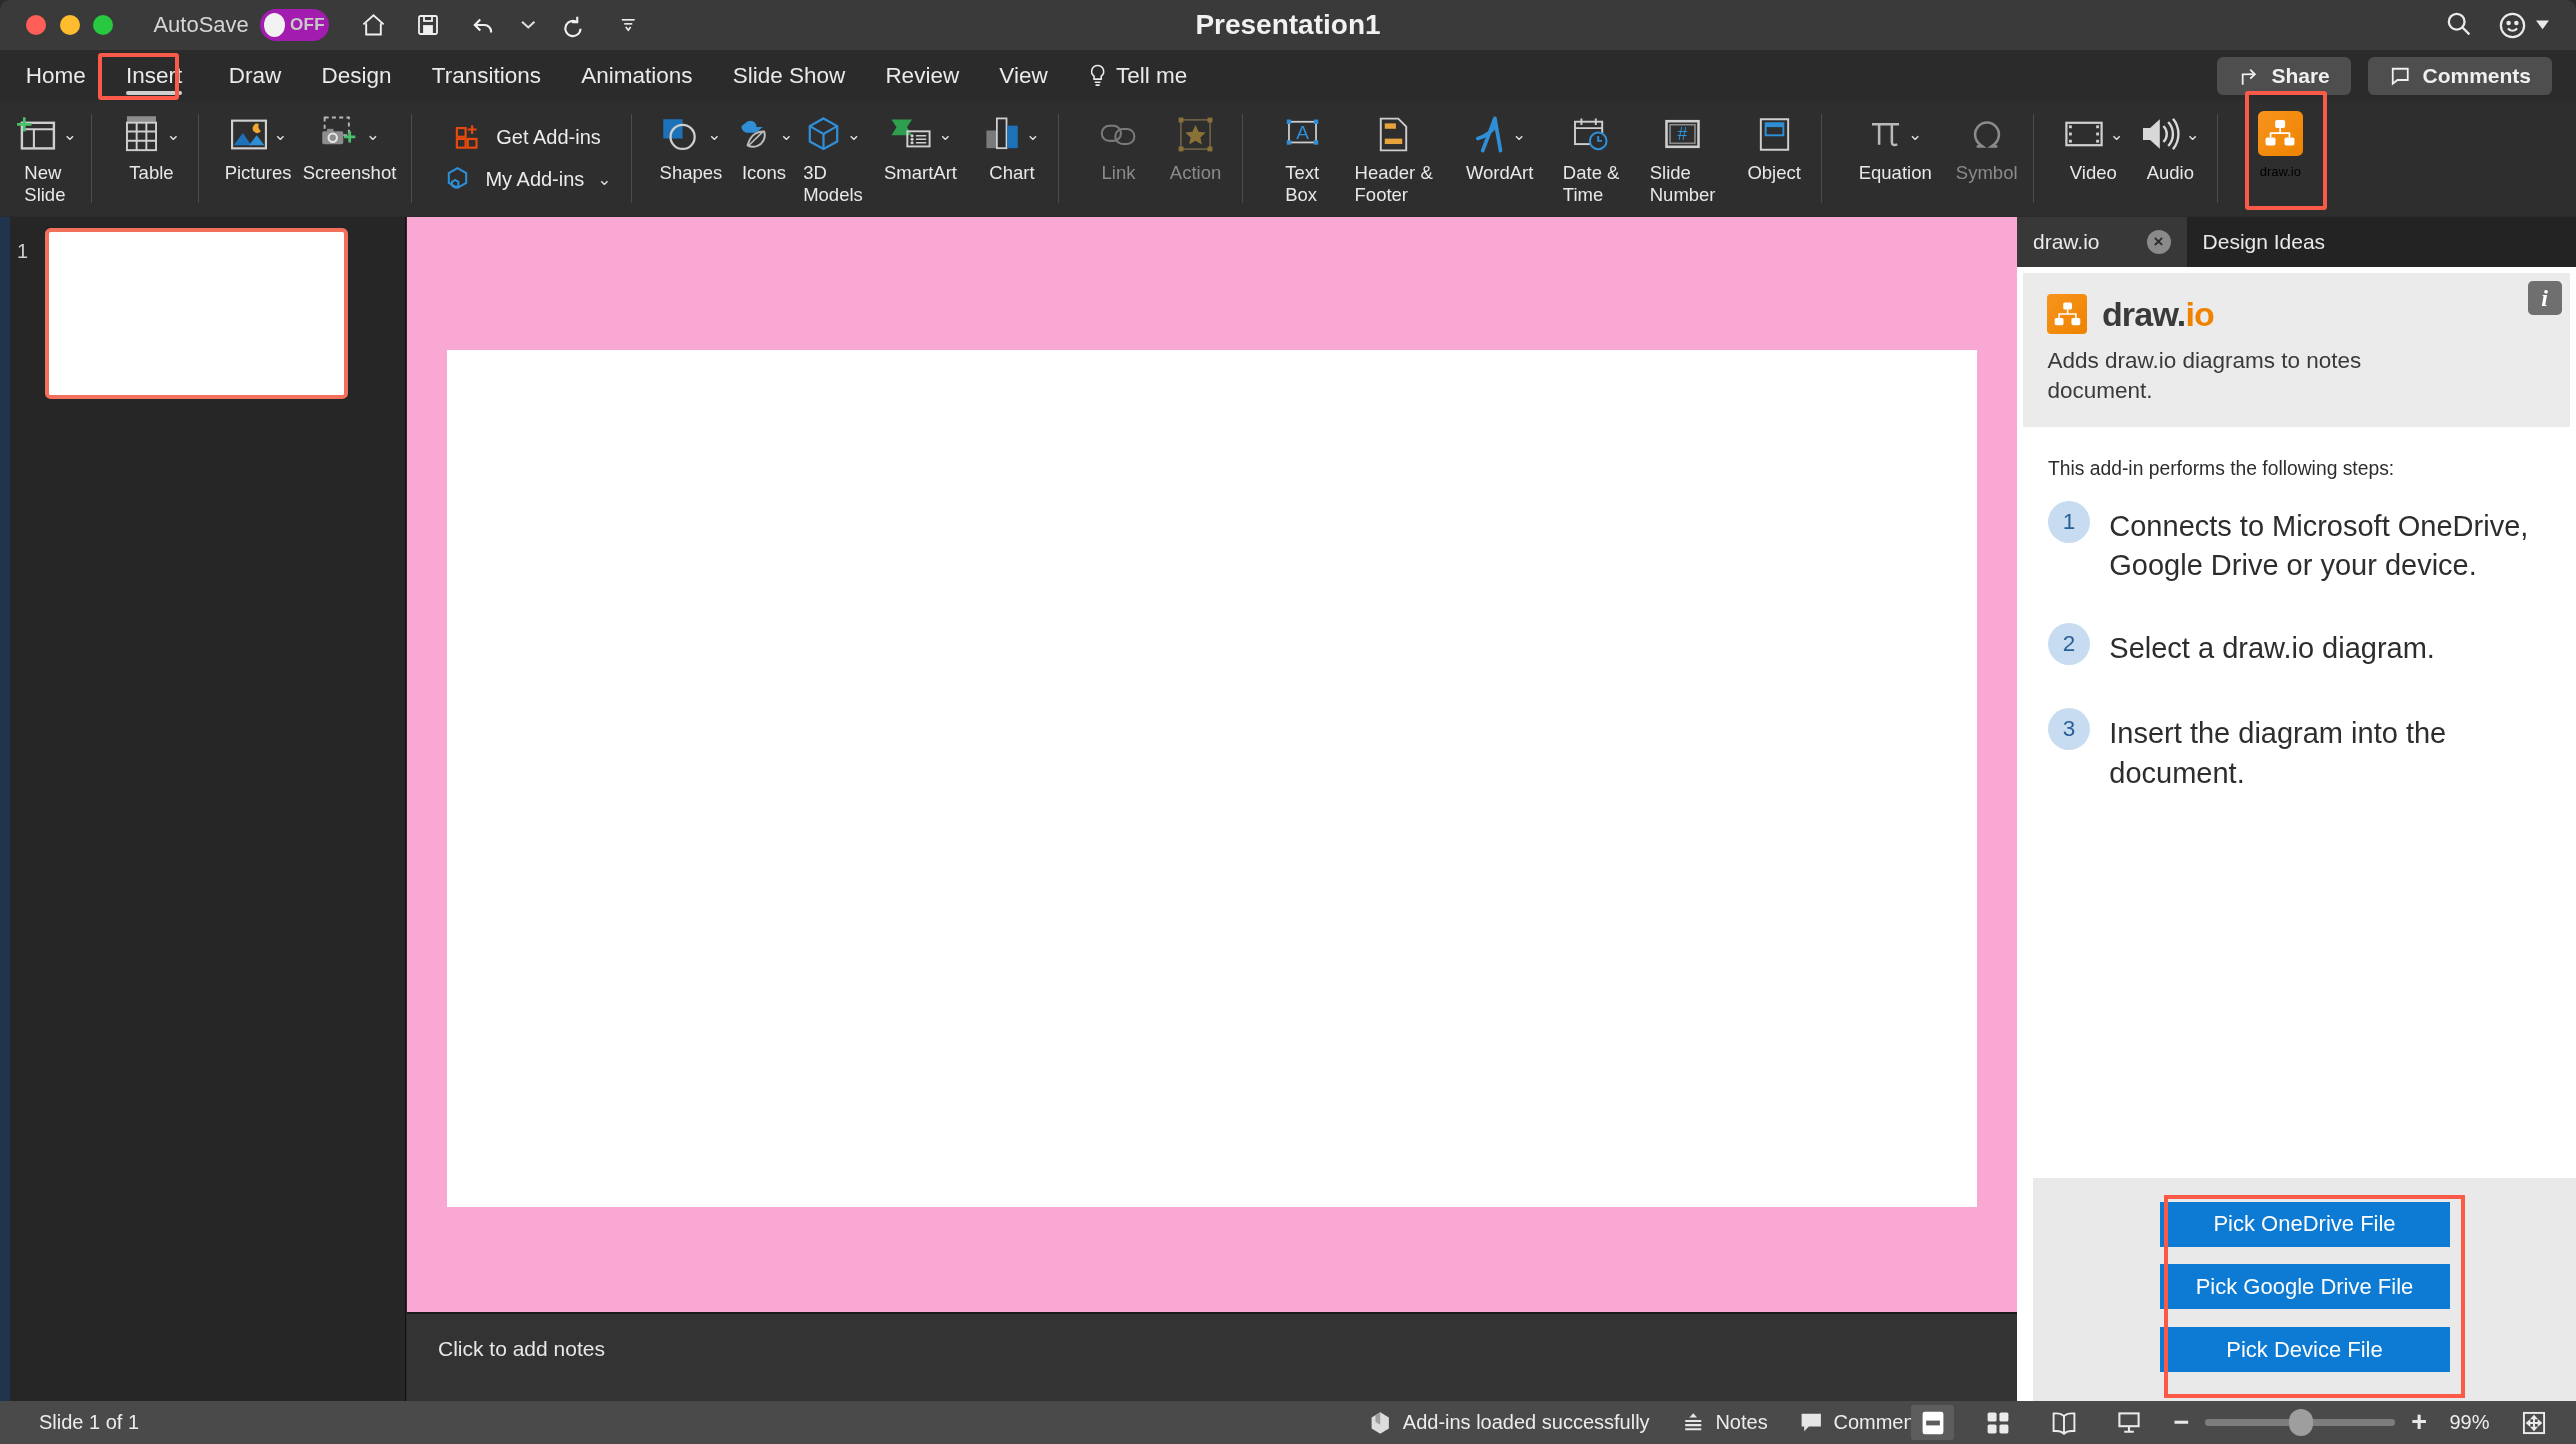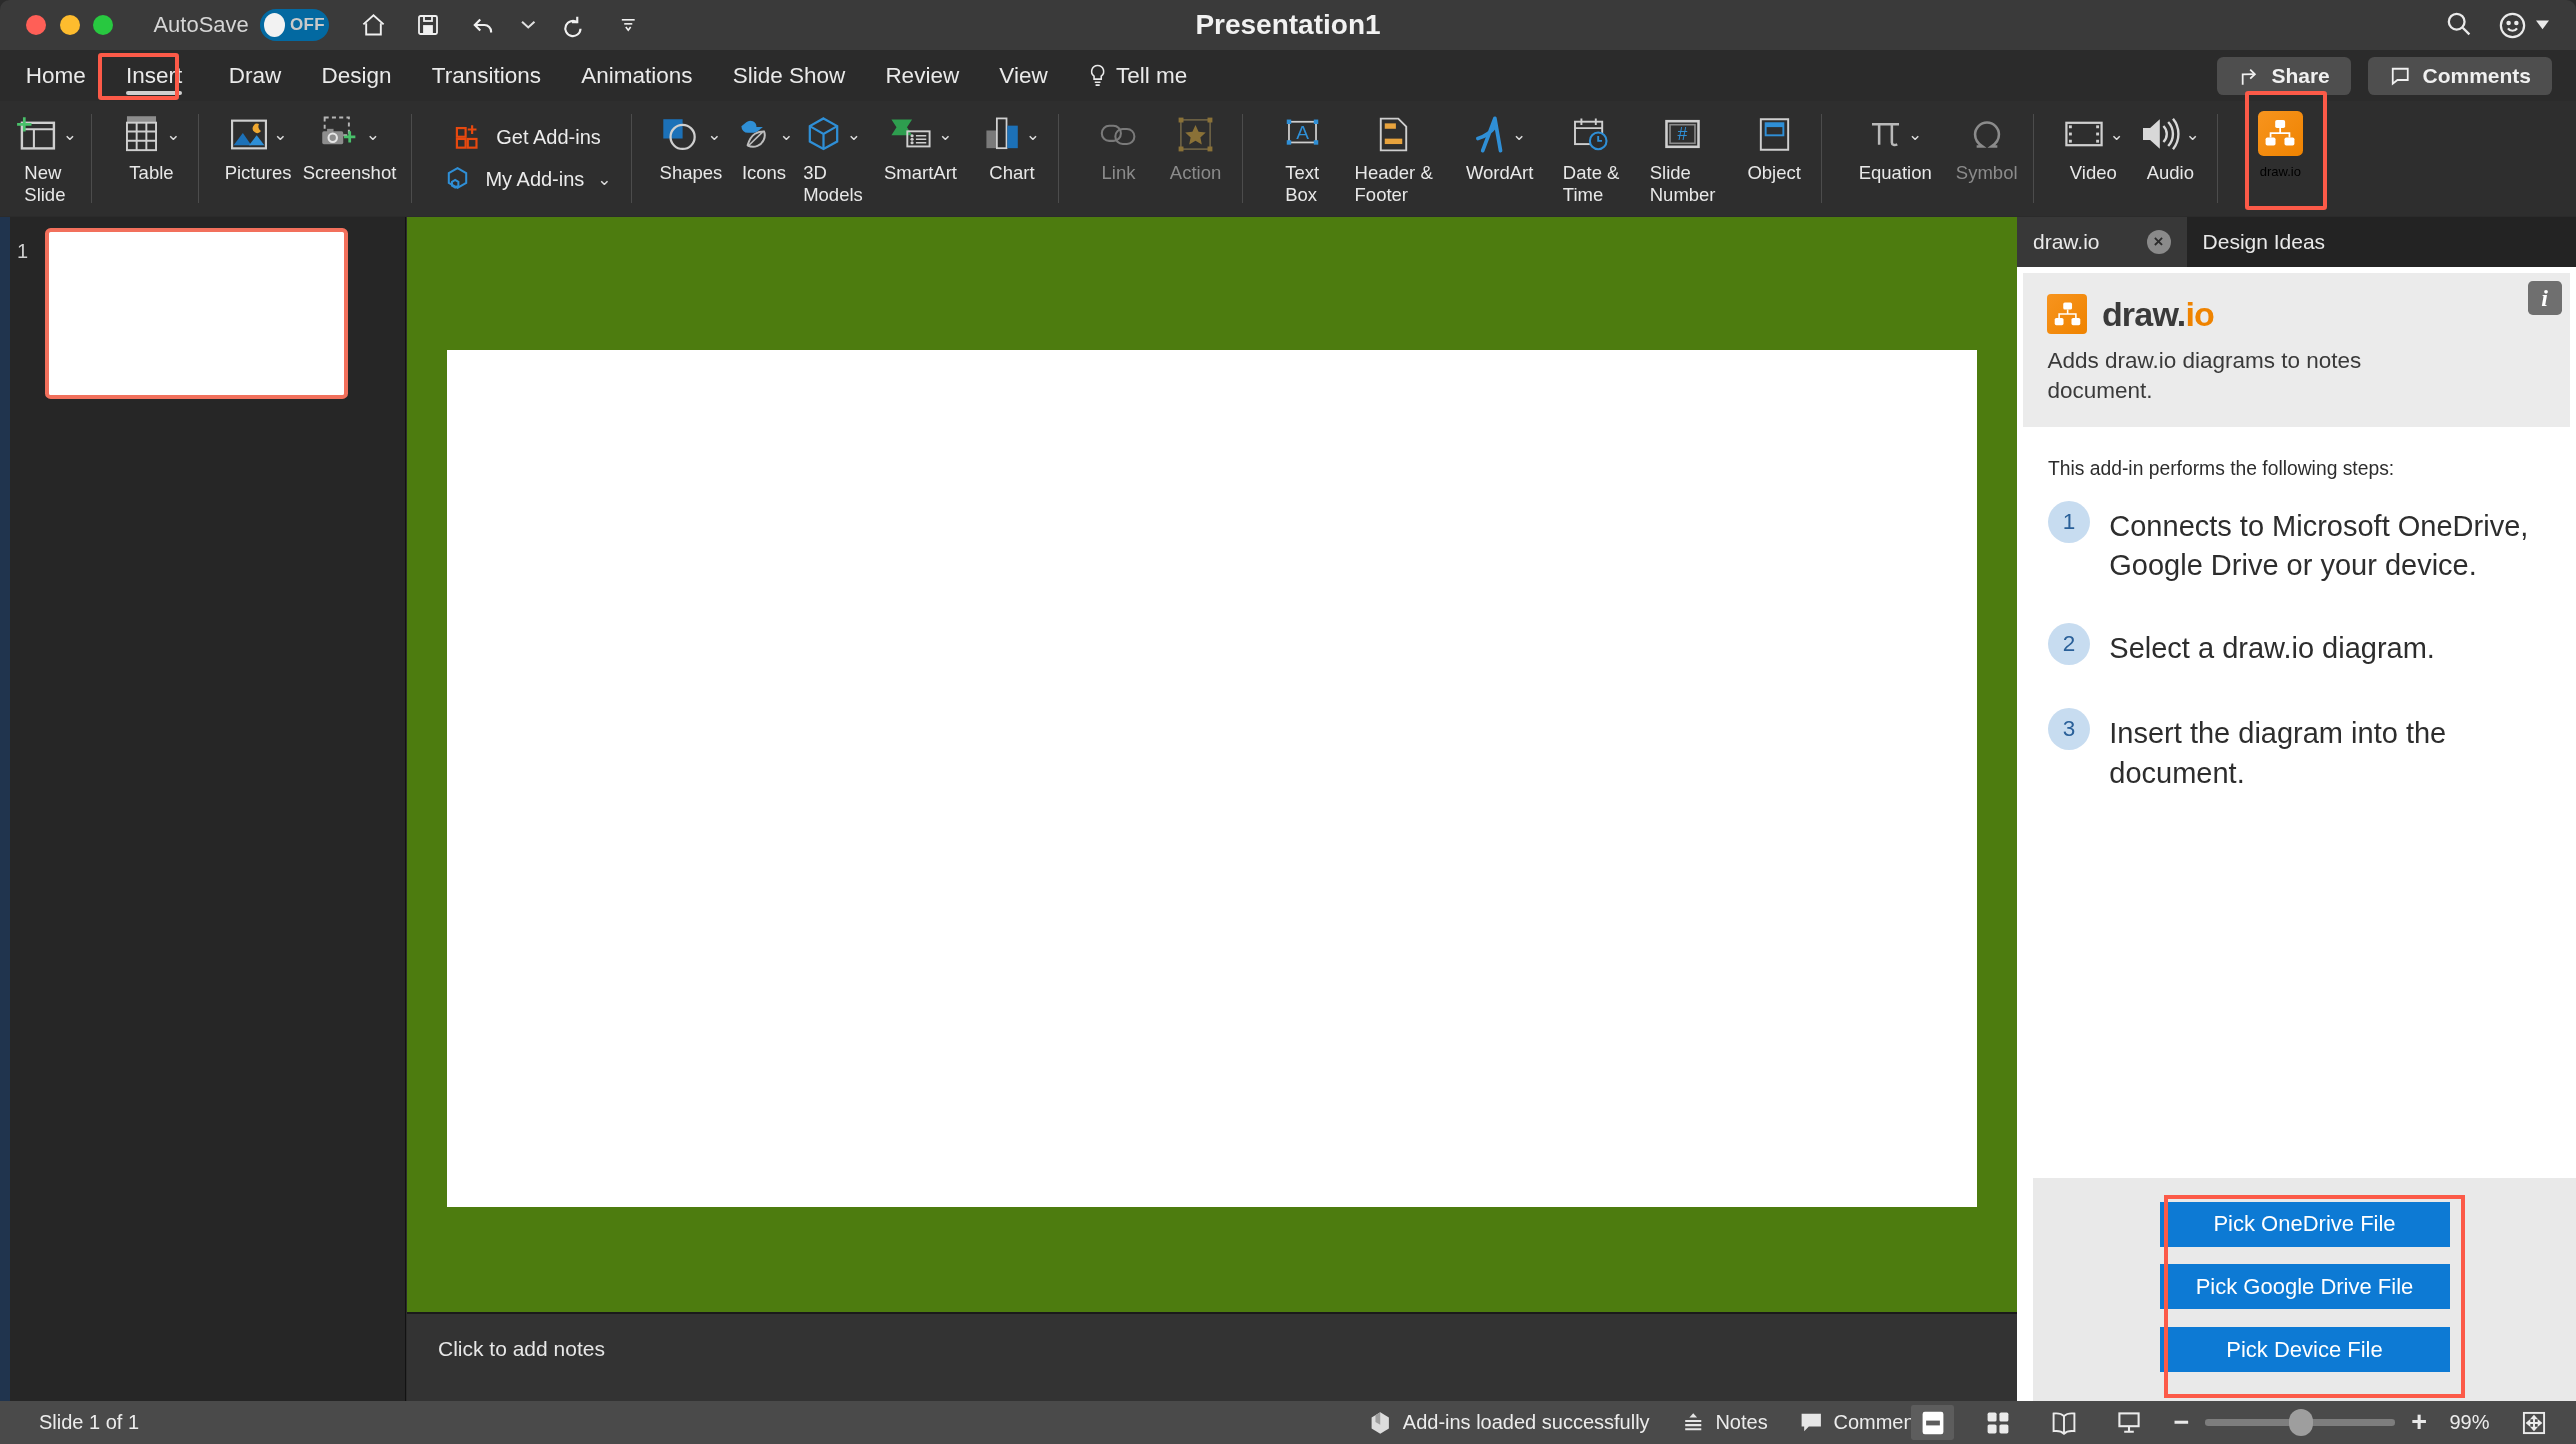--- a/index.html
+++ b/index.html
@@ -20,21 +20,21 @@
     display: flex; align-items: center;
   }
   .traffic { display: flex; gap: 13.7px; margin-left: 26px; }
   .tl { width: 20px; height: 20px; border-radius: 50%; }
   .tl.r { background: #ff5f57; }
   .tl.y { background: #febc2e; }
   .tl.g { background: #28c840; }
   .autosave-wrap { display: flex; align-items: center; margin-left: 40px; gap: 11.3px; }
   .autosave-label { color: #d6d6d6; font-size: 22px; }
   .toggle {
-    width: 69px; height: 32px; background: #0369a1; border-radius: 16px;
+    width: 69px; height: 32px; background: #a21caf; border-radius: 16px;
     display: flex; align-items: center; padding: 0 4px; gap: 4.8px;
   }
   .toggle .knob { width: 24px; height: 24px; border-radius: 50%; background: #f2f2f2; }
   .toggle .offtxt { color: #c9c9c9; font-size: 17px; font-weight: bold; letter-spacing: 0.4px; }
   .qat { display: flex; align-items: center; gap: 21px; margin-left: 27px; }
   .qat .qicon { width: 34px; height: 34px; display: flex; align-items: center; justify-content: center; }
   .qat svg { display: block; }
   .title-center {
     position: absolute; left: 0; width: 2576px; text-align: center;
     color: #f1f1f1; font-size: 28px; font-weight: bold; pointer-events: none;
@@ -106,21 +106,21 @@
   .thumb-num { width: 45px; text-align: center; color: #cfcfcf; font-size: 20px; padding-top: 11.3px; }
   .thumb {
     width: 303px; height: 171px; background: #ffffff;
     border: 4px solid #f2705c; border-radius: 5.6px;
   }
   .nav-strip { position: absolute; left: 0; top: 0; width: 9.7px; bottom: 0; background: #20344e; }
 
   
   .stage {
     position: absolute; top: 217px; left: 407px; right: 559px; bottom: 43px;
-    background: #4d7c0f;
+    background: #f9a8d4;
   }
   .slide-canvas {
     position: absolute; left: 50%; transform: translateX(-50%);
     top: 133px; width: 1530px; height: 857px; background: #ffffff;
   }
   .notes-divider { position: absolute; left: 0; right: 0; bottom: 87px; height: 1.6px; background: #1a1a1a; }
   .notes {
     position: absolute; left: 0; right: 0; bottom: 0; height: 87px;
     background: #333333; color: #e7e7e7; font-size: 21px;
     padding: 22.5px 0 0 31px;

